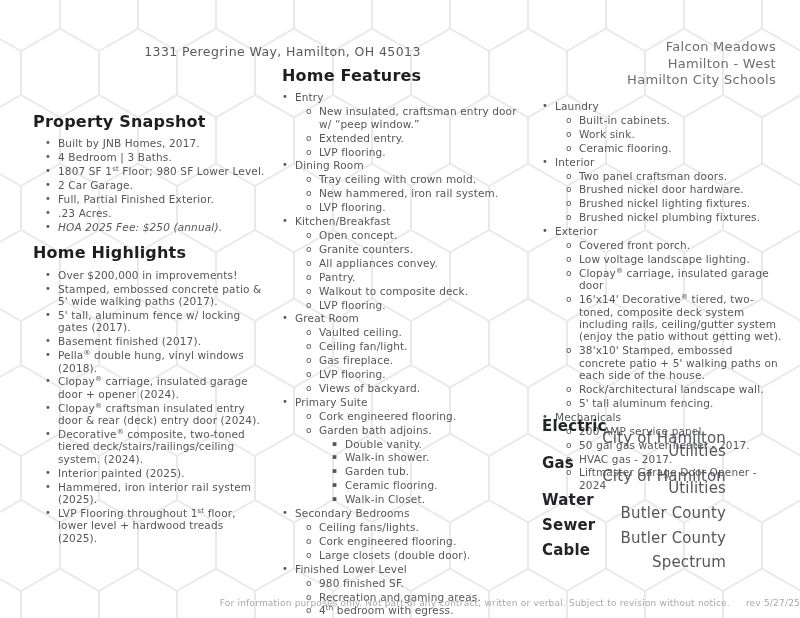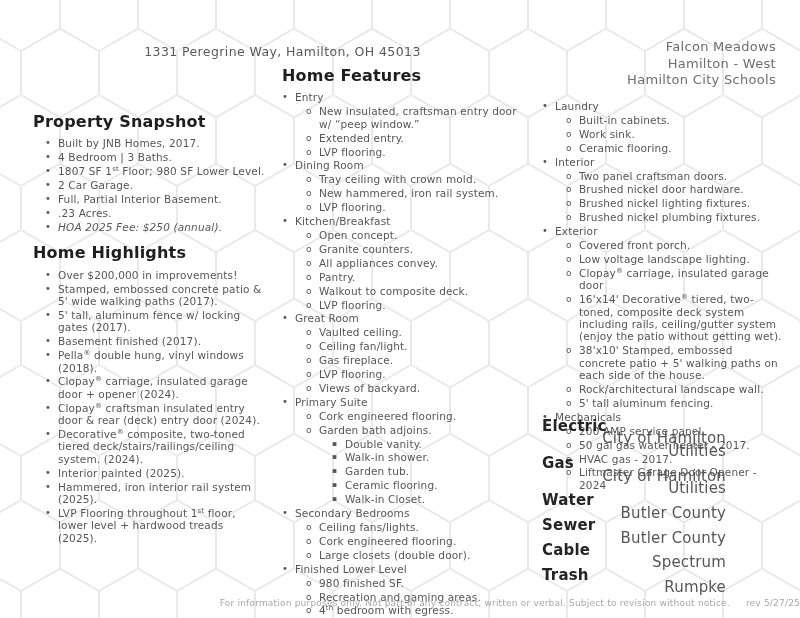--- a/index.html
+++ b/index.html
@@ -84,21 +84,21 @@
           <div class="li lvl0">
             <span class="bullet b0">•</span>
             <span class="li-text">1807 SF 1<sup>st</sup> Floor; 980 SF Lower Level.</span>
           </div>
           <div class="li lvl0">
             <span class="bullet b0">•</span>
             <span class="li-text">2 Car Garage.</span>
           </div>
           <div class="li lvl0">
             <span class="bullet b0">•</span>
-            <span class="li-text">Full, Partial Interior Basement.</span>
+            <span class="li-text">Full, Partial Finished Exterior.</span>
           </div>
           <div class="li lvl0">
             <span class="bullet b0">•</span>
             <span class="li-text">.23 Acres.</span>
           </div>
           <div class="li lvl0">
             <span class="bullet b0">•</span>
             <span class="li-text italic">HOA 2025 Fee: $250 (annual).</span>
           </div>
         </div>
@@ -413,24 +413,20 @@
             <span class="util-value">Butler County</span>
           </div>
           <div class="util-row">
             <span class="util-label">Sewer</span>
             <span class="util-value">Butler County</span>
           </div>
           <div class="util-row">
             <span class="util-label">Cable</span>
             <span class="util-value">Spectrum</span>
           </div>
-          <div class="util-row">
-            <span class="util-label">Trash</span>
-            <span class="util-value">Rumpke</span>
-          </div>
         </div>
     </div>
 
     <div class="footer">
       <span>For information purposes only.  Not part of any contract, written or verbal. Subject to revision without notice.</span><span class="rev">rev 5/27/25</span>
     </div>
 
   </div>
 </div>
 

